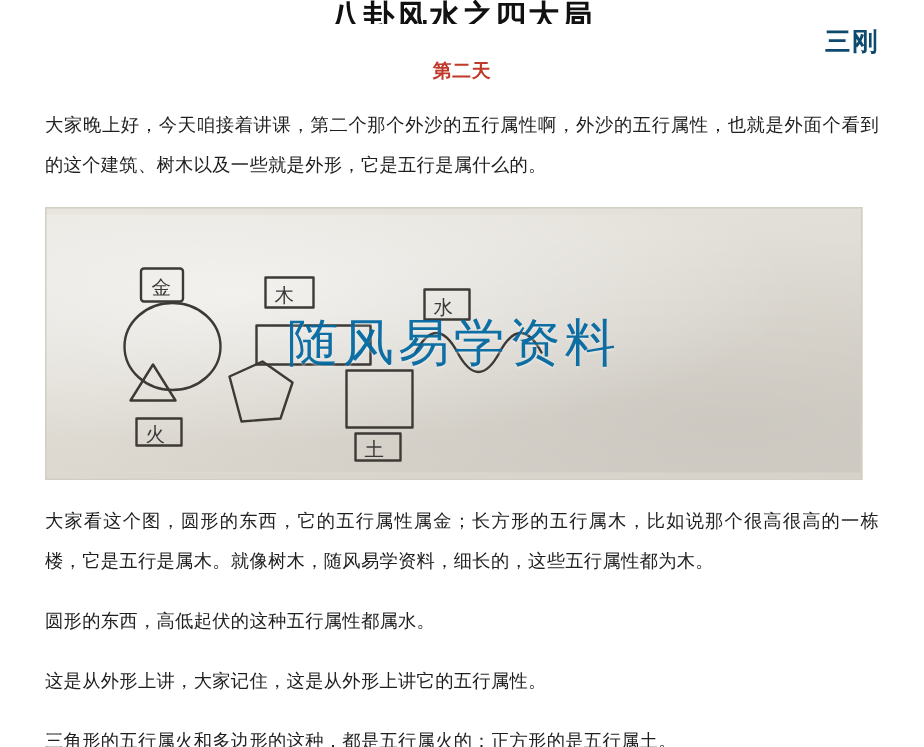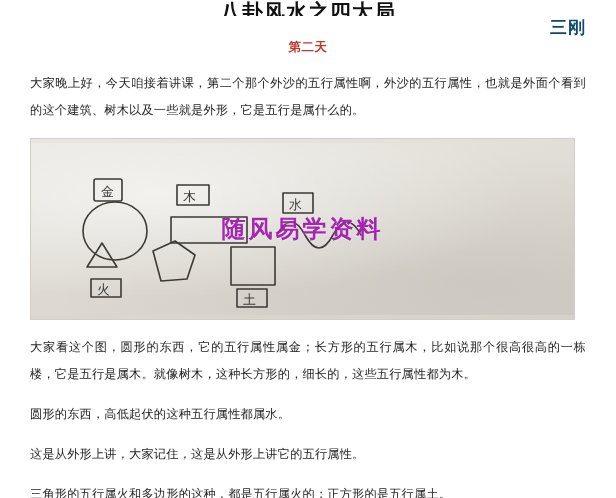--- a/index.html
+++ b/index.html
@@ -94,23 +94,23 @@
   }
   .sketch {
     position: absolute;
     left: 0; top: 0;
   }
   .watermark {
     position: absolute;
     left: 50%;
     top: 50%;
     transform: translate(-50%, -50%);
-    font-size: 24px;
-    font-weight: bold;
-    color: #a21caf;
+    font-size: 34px;
+    font-weight: normal;
+    color: #0369a1;
     letter-spacing: 3px;
     white-space: nowrap;
     text-shadow: 0 1px 1px rgba(255,255,255,0.35);
     opacity: 0.95;
     font-family: "Liberation Serif", serif;
   }
   .sketch-label {
     font-family: "Liberation Serif", serif;
     fill: #3a3a3a;
     font-size: 13px;
@@ -158,18 +158,18 @@
           <text x="258" y="70">水</text>
           <text x="66" y="155">火</text>
           <text x="212" y="165">土</text>
         </g>
       </svg>
 
       <div class="watermark">随风易学资料</div>
     </div>
   </div>
 
-  <p class="para">大家看这个图，圆形的东西，它的五行属性属金；长方形的五行属木，比如说那个很高很高的一栋楼，它是五行是属木。就像树木，这种长方形的，细长的，这些五行属性都为木。</p>
+  <p class="para">大家看这个图，圆形的东西，它的五行属性属金；长方形的五行属木，比如说那个很高很高的一栋楼，它是五行是属木。就像树木，随风易学资料，细长的，这些五行属性都为木。</p>
   <p class="para para-tight">圆形的东西，高低起伏的这种五行属性都属水。</p>
   <p class="para para-tight">这是从外形上讲，大家记住，这是从外形上讲它的五行属性。</p>
   <p class="para para-tight">三角形的五行属火和多边形的这种，都是五行属火的；正方形的是五行属土。</p>
 
 </div>
 
 </body></html>

